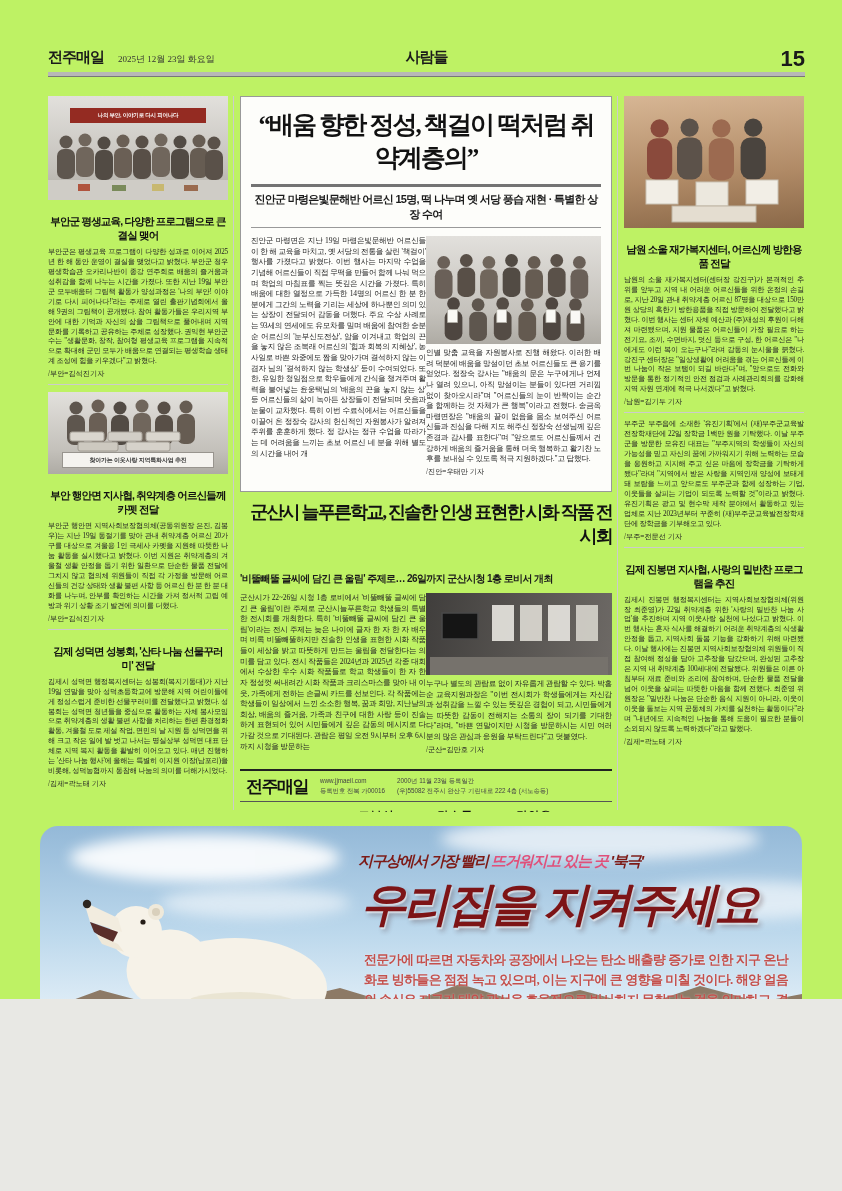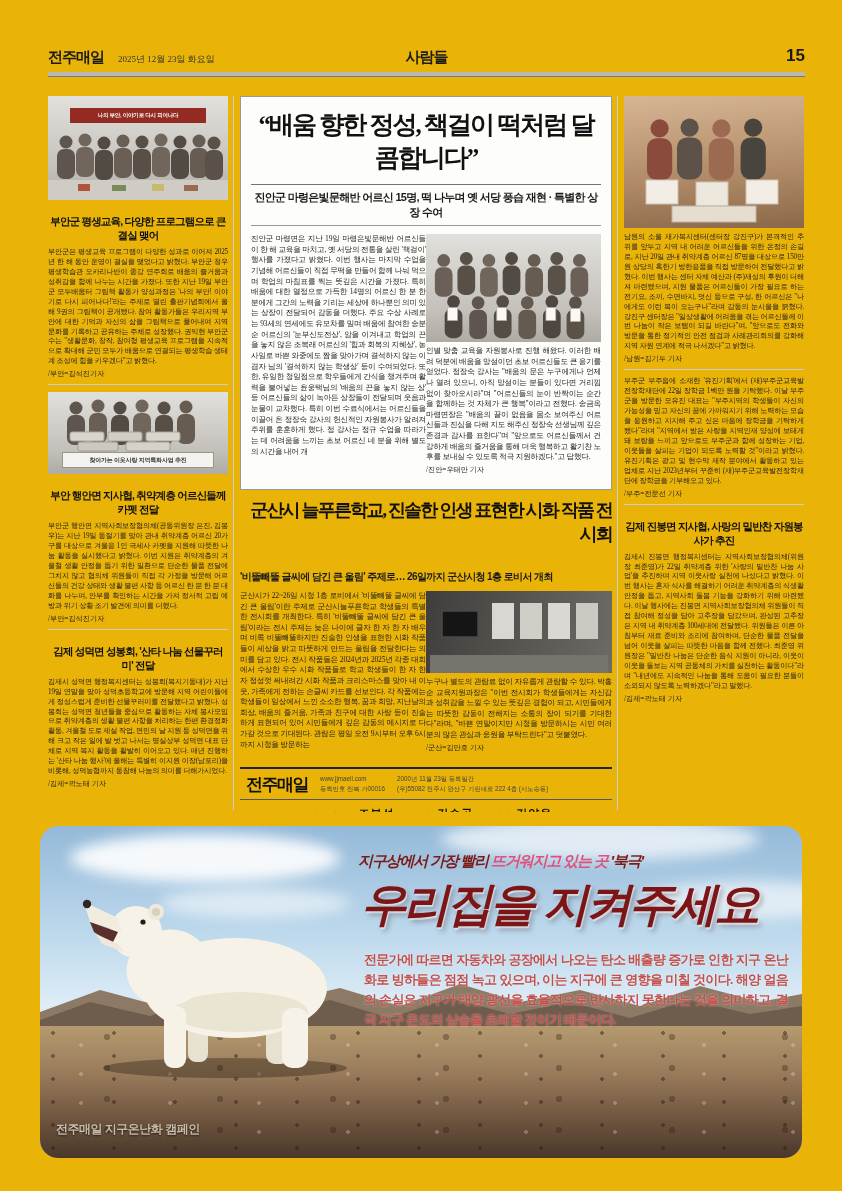--- a/index.html
+++ b/index.html
@@ -1,28 +1,28 @@
 <!DOCTYPE html>
 <html><head>
 <meta charset="utf-8">
 <style>
   * { box-sizing: border-box; margin: 0; padding: 0; }
   html,body { background:#e8e8e4; }
   .page {
-    position: relative; width: 842px; height: 1191px; margin: 0 auto;
-    background: #eab308; overflow: hidden;
+    position: relative; width: 842px; height: 999px; margin: 0 auto;
+    background: #bef264; overflow: hidden;
     font-family: "Liberation Serif", "DejaVu Serif", serif; color:#1a1a1a;
   }
   
   .hdr { position:absolute; left:48px; right:37px; top:48px; height:22px; }
   .brand { font-family:"Liberation Sans",sans-serif; font-weight:900; font-size:15px; letter-spacing:-1px; }
   .hdr-date { font-size:9px; color:#333; margin-left:10px; }
   .hdr-section { position:absolute; left:0; right:0; top:0; text-align:center;
     font-family:"Liberation Sans",sans-serif; font-weight:900; font-size:15px; letter-spacing:-1px; }
-  .hdr-page { position:absolute; right:0; top:-2px; font-family:"Liberation Sans",sans-serif; font-weight:bold; font-size:17px; }
+  .hdr-page { position:absolute; right:0; top:-2px; font-family:"Liberation Sans",sans-serif; font-weight:bold; font-size:22px; }
   .hdr-rule { position:absolute; left:48px; right:37px; top:72px; height:5px; background:#b8b8b6; border-bottom:1px solid #777; }
   .vrule { position:absolute; top:96px; height:714px; width:1px; background:#ccc; }
   .vrule-1 { left:233px; } .vrule-2 { left:617px; }
 
   
   .region-left  { position:absolute; left:48px;  top:96px; width:180px; height:716px; overflow:hidden; }
   .region-mid   { position:absolute; left:240px; top:96px; width:372px; height:716px; overflow:hidden; }
   .region-right { position:absolute; left:624px; top:96px; width:180px; height:716px; overflow:hidden; }
 
   .col-hl { font-family:"Liberation Sans",sans-serif; font-weight:bold; font-size:10.5px;
@@ -44,21 +44,21 @@
     color:#fff; font-family:"Liberation Sans",sans-serif; font-weight:bold; font-size:5.5px;
     line-height:15px; text-align:center; letter-spacing:-0.2px; }
   .photo-banner-white { position:absolute; bottom:6px; left:14px; width:152px; height:16px; background:#f5f3ef;
     border:1px solid #98948e; color:#333; font-family:"Liberation Sans",sans-serif; font-weight:bold;
     font-size:6px; line-height:14px; text-align:center; letter-spacing:-0.2px; }
 
   
   .main-box { border:1px solid #999; padding:8px 10px 9px; margin-bottom:8px; background:#fdfdfa; }
   .main-hl { font-size:25px; font-weight:bold; text-align:center; letter-spacing:-2px; margin:3px 0 10px; color:#111; }
   .main-sub { font-family:"Liberation Sans",sans-serif; font-size:11px; font-weight:bold; text-align:center;
-    letter-spacing:-0.7px; border-top:1px solid #737373; border-bottom:1px solid #999; padding:5px 0; margin:0 0 8px; }
+    letter-spacing:-0.7px; border-top:3px solid #737373; border-bottom:1px solid #999; padding:5px 0; margin:0 0 8px; }
   .two-col { display:flex; }
   .two-col > * { flex:1; min-width:0; }
   .mbody { font-size:7.6px; line-height:1.4; }
   .gun-hl { font-size:18px; font-weight:bold; text-align:right; letter-spacing:-1.8px; margin:2px 0 24px; color:#111; }
   .gun-sub { font-family:"Liberation Sans",sans-serif; font-size:10px; font-weight:bold; letter-spacing:-0.6px; margin:0 0 7px; }
   .gunsan-art { margin-bottom:9px; }
 
   
   .masthead { border-top:2px solid #222; border-bottom:4px solid #222; font-family:"Liberation Sans",sans-serif; }
   .mh-top { display:flex; align-items:center; gap:12px; padding:4px 6px 3px; border-bottom:1px solid #555; }
@@ -175,21 +175,21 @@
 
     <article>
       <h3 class="col-hl">김제 성덕면 성봉회, '산타 나눔 선물꾸러미' 전달</h3>
       <p class="body">김제시 성덕면 행정복지센터는 성봉회(복지기동대)가 지난 19일 연말을 맞아 성덕초등학교에 방문해 지역 어린이들에게 정성스럽게 준비한 선물꾸러미를 전달했다고 밝혔다. 성봉회는 성덕면 청년들을 중심으로 활동하는 자체 봉사모임으로 취약계층의 생활 불편 사항을 처리하는 한편 환경정화 활동, 겨울철 도로 제설 작업, 면민의 날 지원 등 성덕면을 위해 크고 작은 일에 발 벗고 나서는 명실상부 성덕면 대표 단체로 지역 복지 활동을 활발히 이어오고 있다. 매년 진행하는 '산타 나눔 행사'에 올해는 특별히 이지원 이장(남포리)을 비롯해, 성덕농협까지 동참해 나눔의 의미를 더해가시었다.</p>
       <div class="byline">/김제=곽노태 기자</div>
     </article>
   </section>
 
   <section class="region-mid">
     <article class="main-box">
-      <h1 class="main-hl">“배움 향한 정성, 책걸이 떡처럼 달콤합니다”</h1>
+      <h1 class="main-hl">“배움 향한 정성, 책걸이 떡처럼 취약계층의”</h1>
       <h2 class="main-sub">진안군 마령은빛문해반 어르신 15명, 떡 나누며 옛 서당 풍습 재현 · 특별한 상장 수여</h2>
       <div class="two-col">
         <p class="body mbody">진안군 마령면은 지난 19일 마령은빛문해반 어르신들이 한 해 교육을 마치고, 옛 서당의 전통을 살린 '책걸이' 행사를 가졌다고 밝혔다. 이번 행사는 마지막 수업을 기념해 어르신들이 직접 무떡을 만들어 함께 나눠 먹으며 학업의 마침표를 찍는 뜻깊은 시간을 가졌다. 특히 배움에 대한 열정으로 가득한 14명의 어르신 한 분 한 분에게 그간의 노력을 기리는 세상에 하나뿐인 의미 있는 상장이 전달되어 감동을 더했다. 주요 수상 사례로는 93세의 연세에도 유모차를 밀며 배움에 참여한 송분순 어르신의 '눈부신도전상', 암을 이겨내고 학업의 끈을 놓지 않은 조복래 어르신의 '힘과 회복의 지혜상', 농사일로 바쁜 와중에도 짬을 맞아가며 결석하지 않는 이겸자 님의 '결석하지 않는 학생상' 등이 수여되었다. 또한, 유일한 청일점으로 학우들에게 간식을 챙겨주며 활력을 불어넣는 윤웅택님의 '배움의 끈을 놓지 않는 상' 등 어르신들의 삶이 녹아든 상장들이 전달되며 웃음과 눈물이 교차했다. 특히 이번 수료식에서는 어르신들을 이끌어 온 정장숙 강사의 헌신적인 자원봉사가 알려져 주위를 훈훈하게 했다. 정 강사는 정규 수업을 따라가는 데 어려움을 느끼는 초보 어르신 네 분을 위해 별도의 시간을 내어 개</p>
         <div>
           <div class="photo photo-main">
             <svg viewBox="0 0 178 108">
               <use href="#psil" x="18" y="42" fill="#6a6058"></use>
                 <use href="#psil" x="41" y="40" fill="#584f47"></use>
               <use href="#psil" x="64" y="42" fill="#70665c"></use>
                 <use href="#psil" x="87" y="40" fill="#524b44"></use>
@@ -267,33 +267,34 @@
           <use href="#psil" x="34" y="52" fill="#8a4a3c" transform="translate(-12,-18) scale(1.4)"></use>
           <use href="#psil" x="64" y="50" fill="#5c524a" transform="translate(-24,-16) scale(1.4)"></use>
           <use href="#psil" x="96" y="52" fill="#9c6a50" transform="translate(-37,-18) scale(1.4)"></use>
           <use href="#psil" x="128" y="50" fill="#4a443e" transform="translate(-50,-16) scale(1.4)"></use>
           <rect x="22" y="84" width="32" height="24" fill="#f2eee6" stroke="#c9c2b4" stroke-width="1"></rect>
           <rect x="72" y="86" width="32" height="24" fill="#ece8de" stroke="#c9c2b4" stroke-width="1"></rect>
           <rect x="122" y="84" width="32" height="24" fill="#f2eee6" stroke="#c9c2b4" stroke-width="1"></rect>
           <rect x="48" y="110" width="84" height="16" fill="#e4ddd0" stroke="#bdb4a2" stroke-width="1"></rect>
         </svg>
       </div>
+      <h3 class="col-hl">남원 소울 재가복지센터, 어르신께 방한용품 전달</h3>
       <p class="body">남원의 소울 재가복지센터(센터장 강진구)가 본격적인 추위를 앞두고 지역 내 어려운 어르신들을 위한 온정의 손길로, 지난 20일 관내 취약계층 어르신 87명을 대상으로 150만 원 상당의 혹한기 방한용품을 직접 방문하여 전달했다고 밝혔다. 이번 행사는 센터 자체 예산과 (주)재성의 후원이 더해져 마련됐으며, 지원 물품은 어르신들이 가장 필요로 하는 전기요, 조끼, 수면바지, 덧신 등으로 구성, 한 어르신은 "나에게도 이런 복이 오는구나"라며 감동의 눈시울을 붉혔다. 강진구 센터장은 "일상생활에 어려움을 겪는 어르신들께 이번 나눔이 작은 보탬이 되길 바란다"며, "앞으로도 전화와 방문을 통한 정기적인 안전 점검과 사례관리회의를 강화해 지역 자원 연계에 적극 나서겠다"고 밝혔다.</p>
       <div class="byline">/남원=김기두 기자</div>
     </article>
     <hr class="div">
 
     <article>
       <p class="body">무주군 무주읍에 소재한 '유진기획'에서 (재)무주군교육발전장학재단에 22일 장학금 1백만 원을 기탁했다. 이날 무주군을 방문한 모유진 대표는 "무주지역의 학생들이 자신의 가능성을 믿고 자신의 꿈에 가까워지기 위해 노력하는 모습을 응원하고 지지해 주고 싶은 마음에 장학금을 기탁하게 됐다"라며 "지역에서 받은 사랑을 지역인재 양성에 보태게 돼 보람을 느끼고 앞으로도 무주군과 함께 성장하는 기업, 이웃들을 살피는 기업이 되도록 노력할 것"이라고 밝혔다. 유진기획은 광고 및 현수막 제작 분야에서 활동하고 있는 업체로 지난 2023년부터 꾸준히 (재)무주군교육발전장학재단에 장학금을 기부해오고 있다.</p>
       <div class="byline">/무주=전문선 기자</div>
     </article>
     <hr class="div">
 
     <article>
-      <h3 class="col-hl">김제 진봉면 지사협, 사랑의 밑반찬 자원봉사가 추진</h3>
+      <h3 class="col-hl">김제 진봉면 지사협, 사랑의 밑반찬 프로그램을 추진</h3>
       <p class="body">김제시 진봉면 행정복지센터는 지역사회보장협의체(위원장 최준영)가 22일 취약계층 위한 '사랑의 밑반찬 나눔 사업'을 추진하며 지역 이웃사랑 실천에 나섰다고 밝혔다. 이번 행사는 혼자 식사를 해결하기 어려운 취약계층의 식생활 안정을 돕고, 지역사회 돌봄 기능을 강화하기 위해 마련됐다. 이날 행사에는 진봉면 지역사회보장협의체 위원들이 직접 참여해 정성을 담아 고추장을 담갔으며, 완성된 고추장은 지역 내 취약계층 100세대에 전달됐다. 위원들은 이른 아침부터 재료 준비와 조리에 참여하며, 단순한 물품 전달을 넘어 이웃을 살피는 따뜻한 마음을 함께 전했다. 최준영 위원장은 "밑반찬 나눔은 단순한 음식 지원이 아니라, 이웃이 이웃을 돌보는 지역 공동체의 가치를 실천하는 활동이다"라며 "내년에도 지속적인 나눔을 통해 도움이 필요한 분들이 소외되지 않도록 노력하겠다"라고 말했다.</p>
       <div class="byline">/김제=곽노태 기자</div>
     </article>
   </section>
 
   <section class="ad">
     <div class="ad-cloud cl1"></div>
     <div class="ad-cloud cl2"></div>
     <div class="ad-cloud cl3"></div>
     <div class="ad-cloud cl4"></div>

